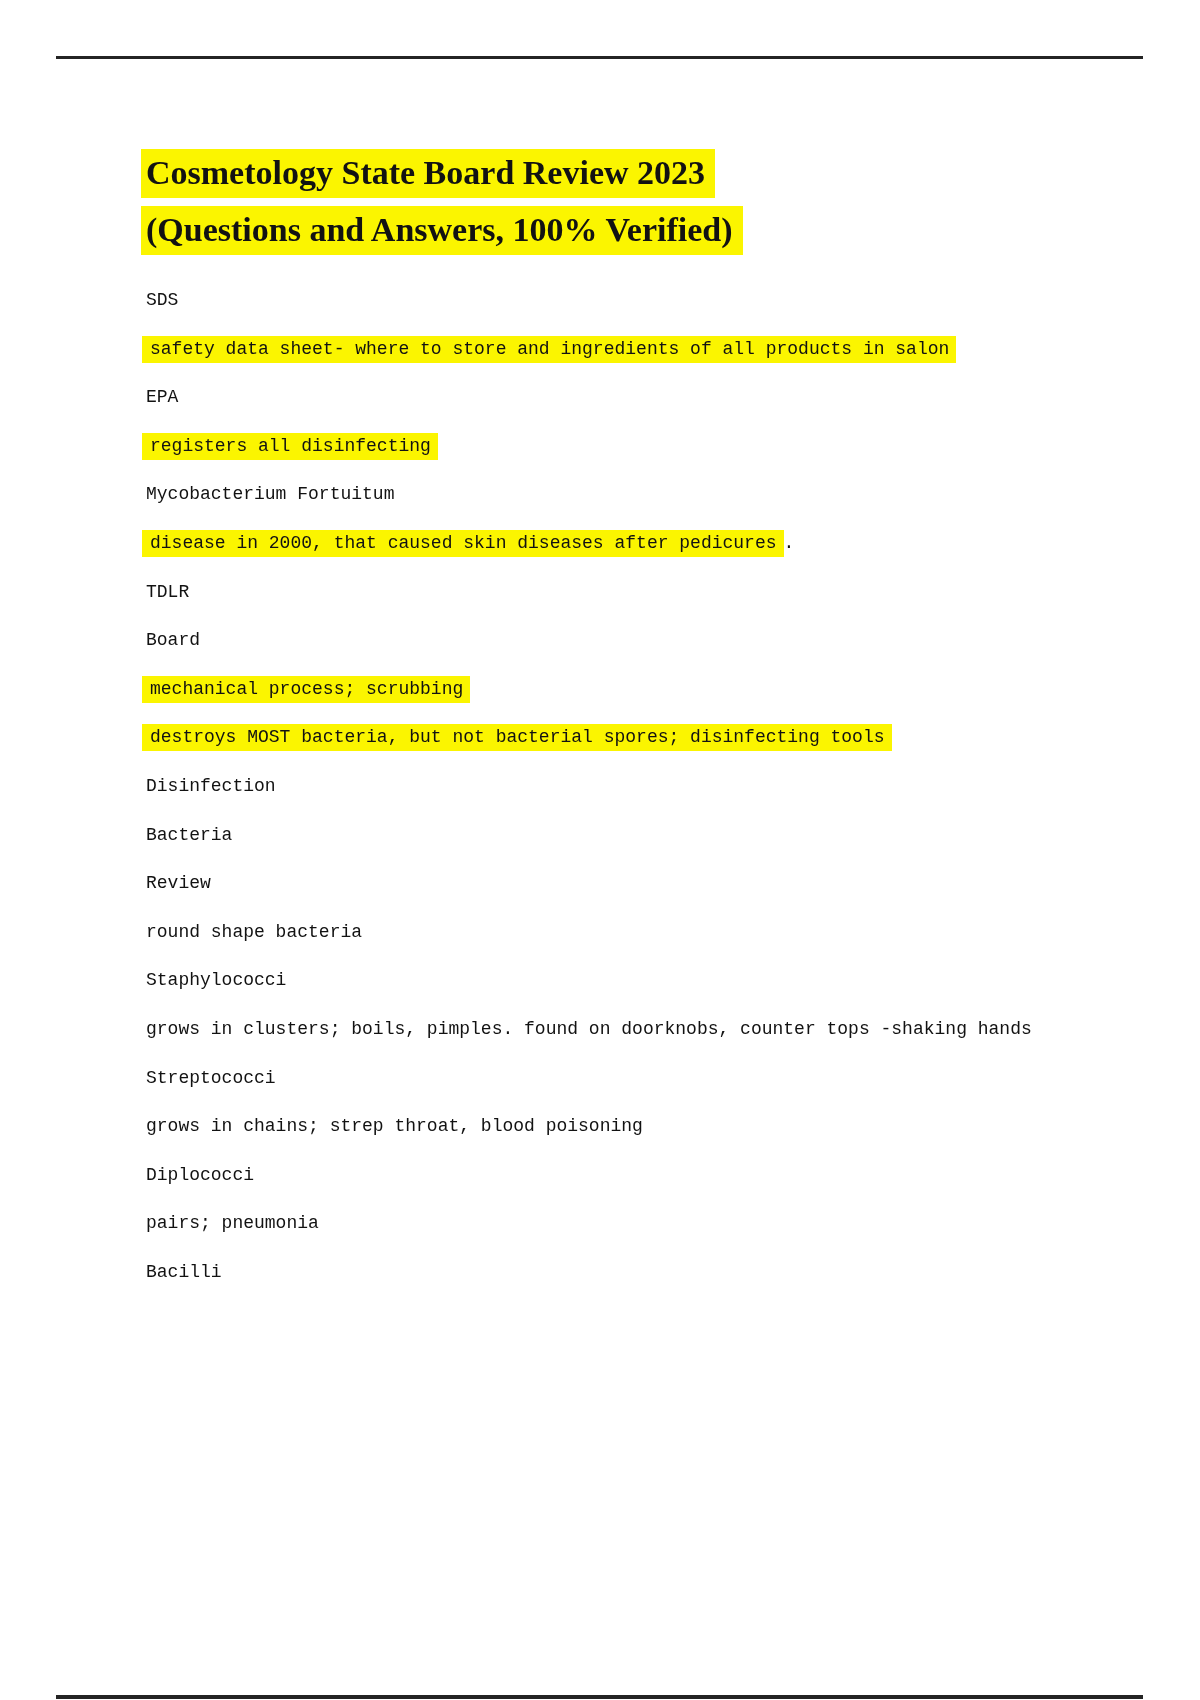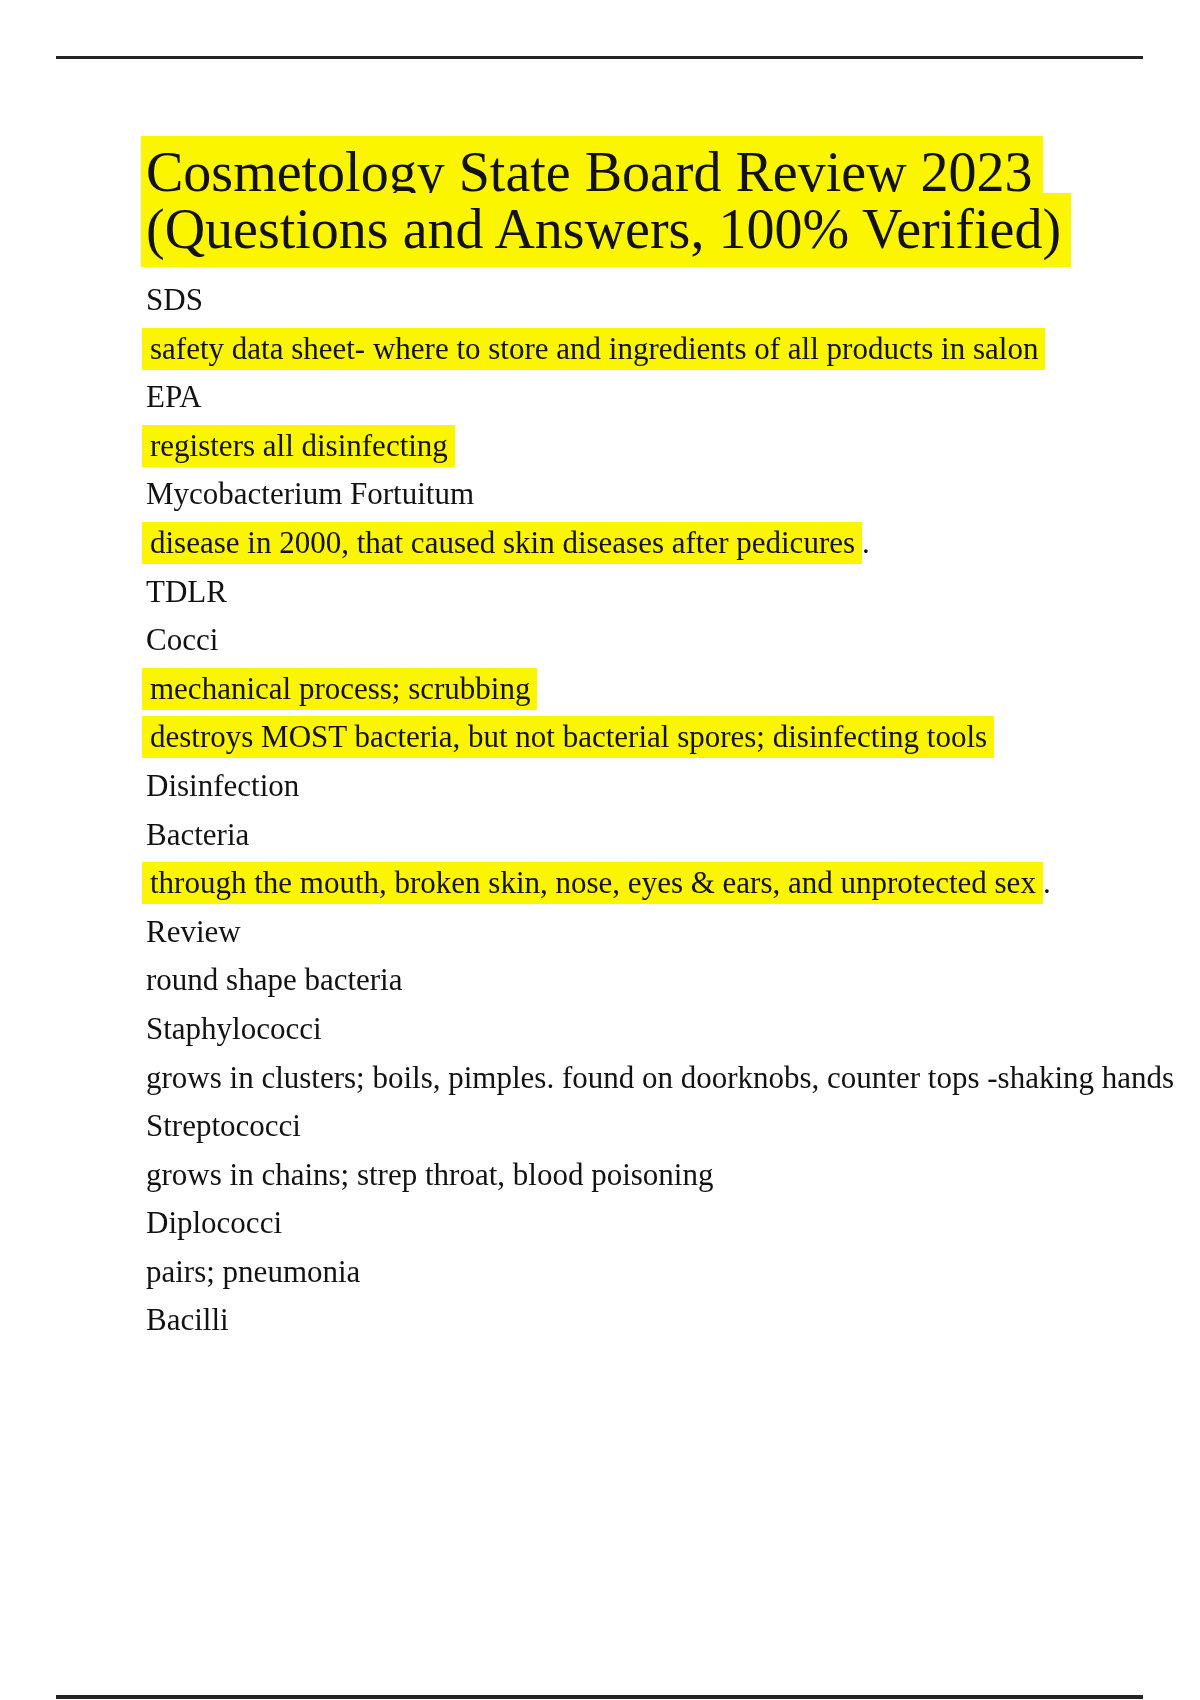--- a/index.html
+++ b/index.html
@@ -13,32 +13,33 @@
     font-family:"Liberation Serif","DejaVu Serif",serif;
     color:var(--ink);
   }
   .rule {
     position:absolute; left:56px; width:1087px;
     background:var(--rule);
   }
   .rule-top { top:56px; height:3px; }
   .rule-bottom { top:1695px; height:4px; }
   .content { position:absolute; left:146px; top:144px; width:1010px; }
-  .title { font-weight:normal; font-size:56px; }
+  .title { font-weight:bold; font-size:34px; }
   .title-line { line-height:57px; white-space:nowrap; }
   .title-line .hl-title {
     background:var(--hl);
     padding:5px 10px 7px 5px;
     margin-left:-5px;
   }
   .body { margin-top:18px; }
   .line {
-    font-size:31px;
+    font-size:18px;
     line-height:48.6px;
     white-space:nowrap;
+    font-family:Liberation Mono, monospace;
   }
   .line .hl {
     background:var(--hl);
     padding:3px 7px 4px 8px;
     margin-left:-4px;
   }
   .line .suffix { background:transparent; }
 </style>
 </head>
 <body>
@@ -54,26 +55,25 @@
     </h1>
 
     <div class="body">
         <div class="line"><span class="plain">SDS</span></div>
         <div class="line"><span class="hl">safety data sheet- where to store and ingredients of all products in salon</span></div>
         <div class="line"><span class="plain">EPA</span></div>
         <div class="line"><span class="hl">registers all disinfecting</span></div>
         <div class="line"><span class="plain">Mycobacterium Fortuitum</span></div>
         <div class="line"><span class="hl">disease in 2000, that caused skin diseases after pedicures</span><span class="suffix">.</span></div>
         <div class="line"><span class="plain">TDLR</span></div>
-        <div class="line"><span class="plain">Cocci</span></div>
+        <div class="line"><span class="plain">Board</span></div>
         <div class="line"><span class="hl">mechanical process; scrubbing</span></div>
         <div class="line"><span class="hl">destroys MOST bacteria, but not bacterial spores; disinfecting tools</span></div>
         <div class="line"><span class="plain">Disinfection</span></div>
         <div class="line"><span class="plain">Bacteria</span></div>
-        <div class="line"><span class="hl">through the mouth, broken skin, nose, eyes &amp; ears, and unprotected sex</span><span class="suffix">.</span></div>
         <div class="line"><span class="plain">Review</span></div>
         <div class="line"><span class="plain">round shape bacteria</span></div>
         <div class="line"><span class="plain">Staphylococci</span></div>
         <div class="line"><span class="plain">grows in clusters; boils, pimples. found on doorknobs, counter tops -shaking hands</span></div>
         <div class="line"><span class="plain">Streptococci</span></div>
         <div class="line"><span class="plain">grows in chains; strep throat, blood poisoning</span></div>
         <div class="line"><span class="plain">Diplococci</span></div>
         <div class="line"><span class="plain">pairs; pneumonia</span></div>
         <div class="line"><span class="plain">Bacilli</span></div>
       </div>

